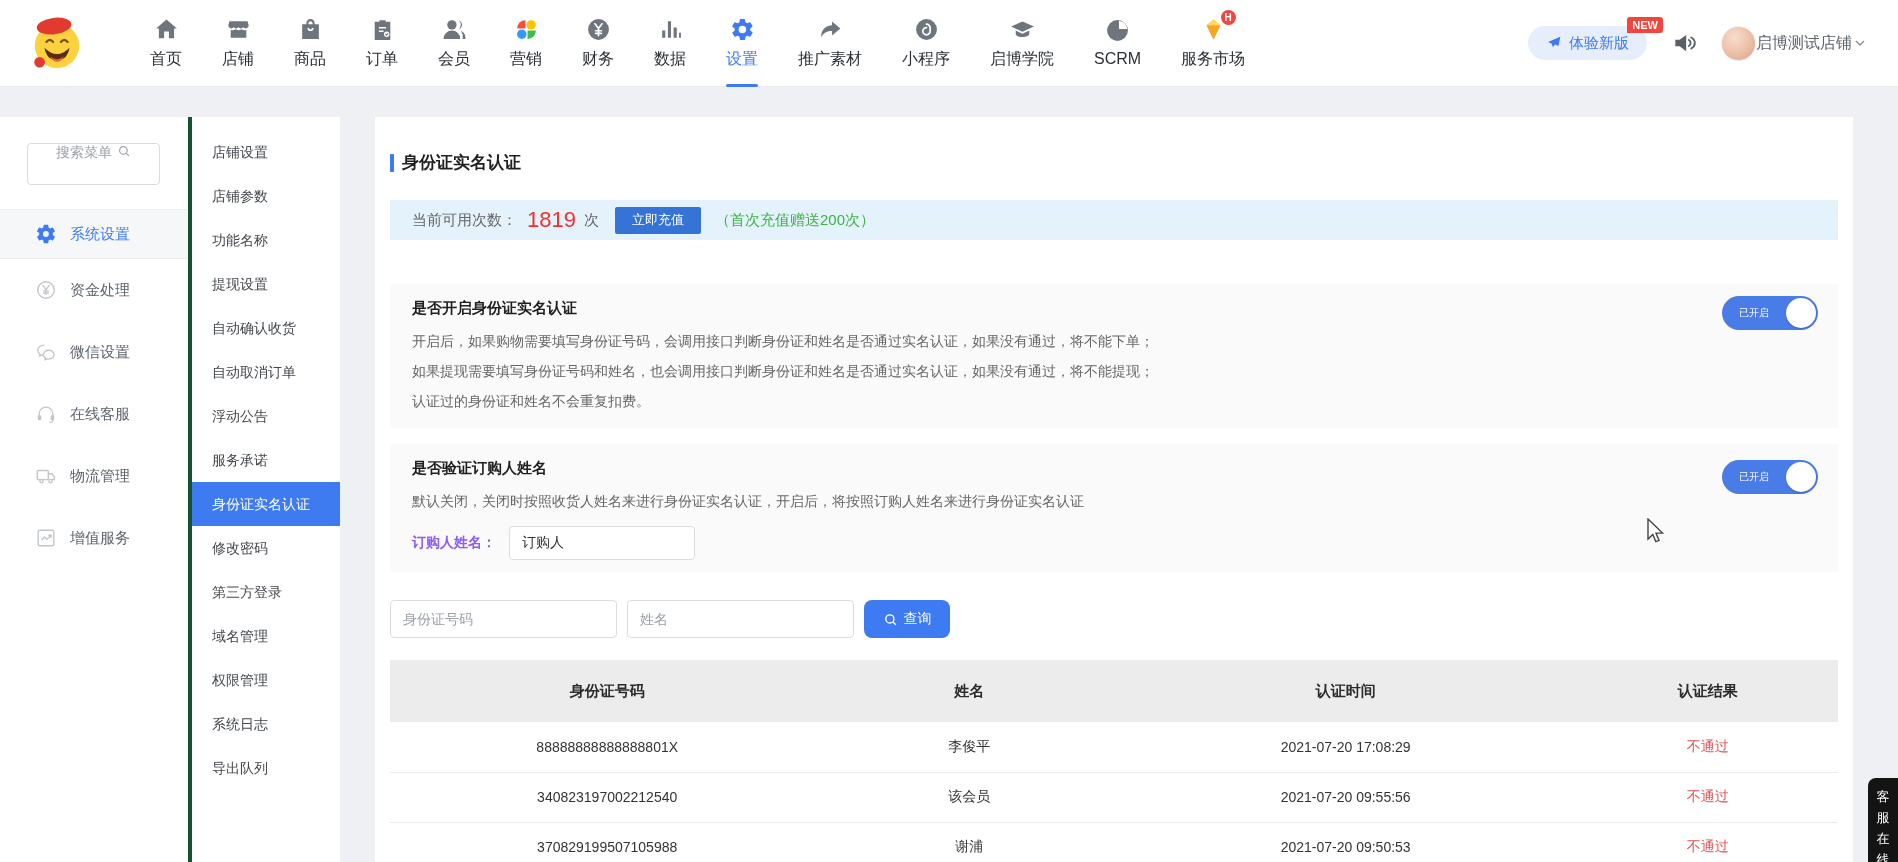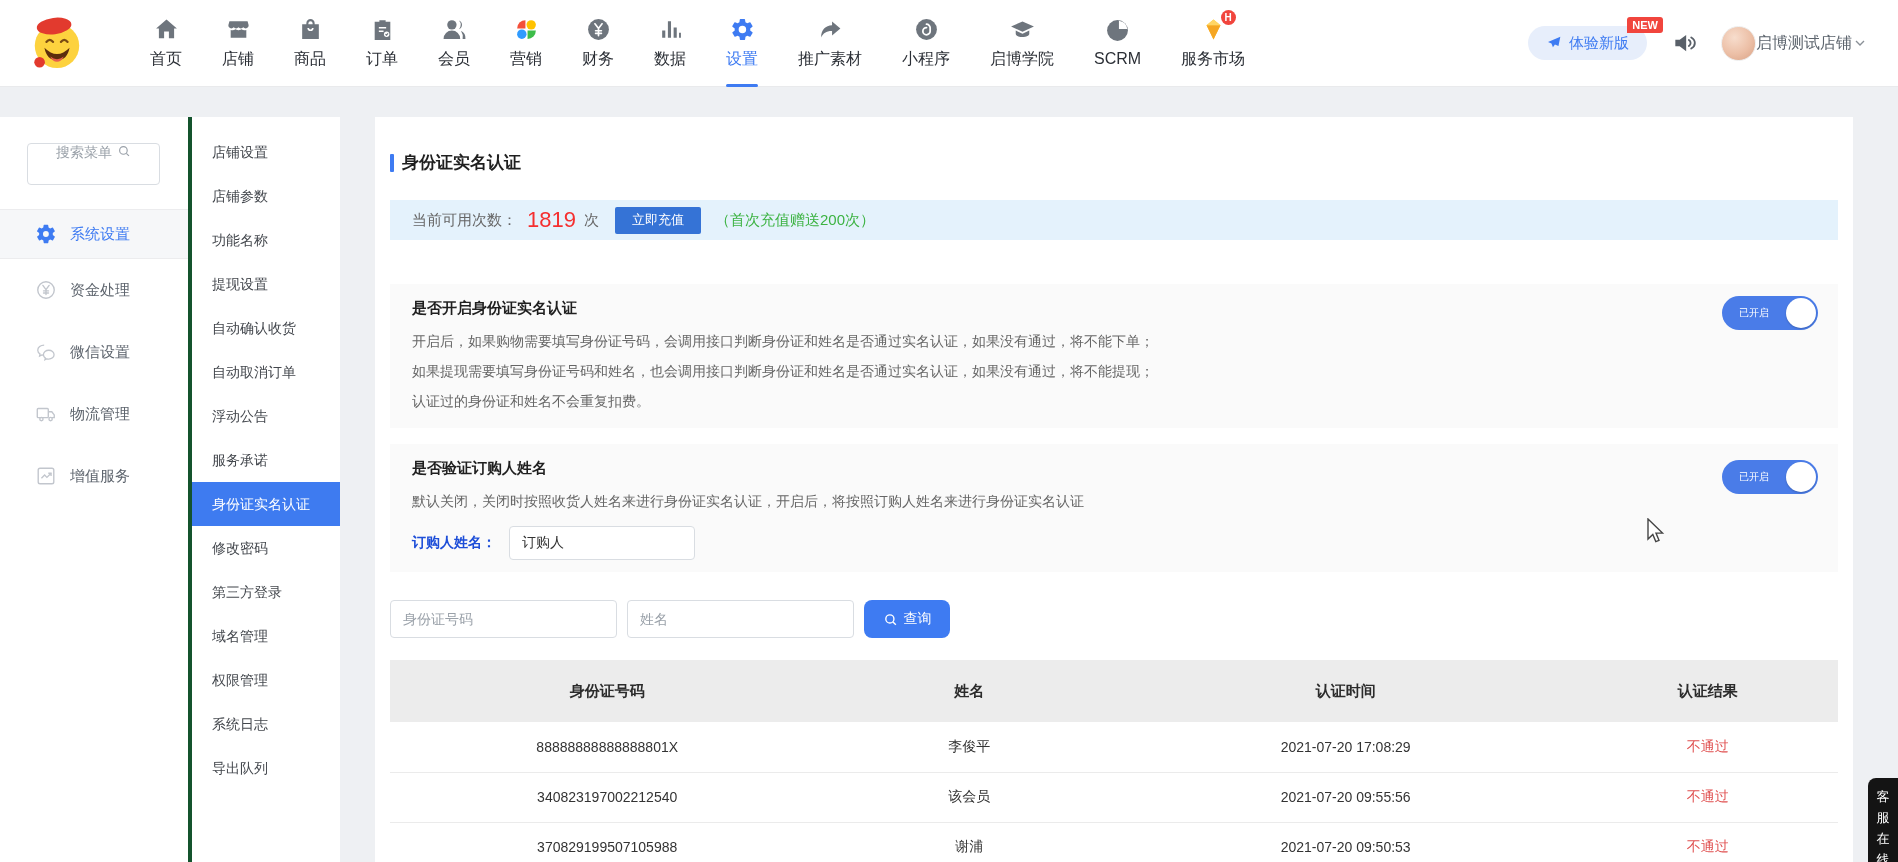--- a/index.html
+++ b/index.html
@@ -84,21 +84,21 @@
   .panel h2 { font-size:15px; color:#1f1f1f; font-weight:bold; margin-bottom:8px; }
   .panel p { font-size:14px; color:#666; line-height:30px; }
   .toggle { position:absolute; right:20px; width:96px; height:34px; background:#4a7ce8;
             border-radius:17px; color:#fff; font-size:10px; display:flex; align-items:center;
             padding-left:17px; cursor:pointer; }
   .toggle .knob { position:absolute; right:2px; top:2px; width:30px; height:30px;
                   background:#fff; border-radius:50%; box-shadow:0 1px 2px rgba(0,0,0,.2); }
   .toggle.t1 { top:12px; } .toggle.t2 { top:16px; }
 
   .field-row { margin-top:10px; display:flex; align-items:center; }
-  .field-label { font-size:14px; font-weight:bold; color:#1d4ed8; }
+  .field-label { font-size:14px; font-weight:bold; color:#8b5cf6; }
   .field-input { margin-left:13px; width:186px; height:34px; border:1px solid #d9dde2;
                  border-radius:4px; padding:0 12px; font-size:14px; color:#333;
                  font-family:inherit; outline:none; }
 
   .search-row { margin-top:28px; display:flex; gap:10px; }
   .s-input { width:227px; height:38px; border:1px solid #d9dde2; border-radius:4px;
              padding:0 12px; font-size:14px; color:#333; font-family:inherit; outline:none; }
   .s-input::placeholder, .field-input::placeholder { color:#9aa1a9; }
   .query-btn { width:86px; height:38px; background:#3e7bf2; color:#fff; border:none;
                border-radius:8px; font-size:14px; display:flex; align-items:center;
@@ -318,20 +318,31 @@
         <span>资金处理</span>
       </div>
       <div class="menu1-item">
         <span class="m-ic">
           <svg viewBox="0 0 24 24" fill="none" stroke="currentColor" stroke-width="1.4">
             <path d="M10 4.5C6.1 4.5 3 7 3 10c0 1.7 1 3.2 2.5 4.2L5 16.4l2.6-1.3c.5.1 1 .2 1.6.2"></path>
             <path d="M9.2 14.9c0-2.6 2.6-4.8 5.8-4.8s5.8 2.2 5.8 4.8-2.6 4.8-5.8 4.8c-.7 0-1.4-.1-2-.3l-2.2 1.1.5-2c-1.3-.9-2.1-2.2-2.1-3.6z"></path>
           </svg>
         </span>
         <span>微信设置</span>
+      </div>
+      <div class="menu1-item">
+        <span class="m-ic">
+          <svg viewBox="0 0 24 24" fill="none" stroke="currentColor" stroke-width="1.5">
+            <path d="M4.5 14v-2a7.5 7.5 0 0 1 15 0v2"></path>
+            <rect x="3" y="13" width="4" height="6" rx="2" fill="currentColor" stroke="none"></rect>
+            <rect x="17" y="13" width="4" height="6" rx="2" fill="currentColor" stroke="none"></rect>
+            <path d="M19.5 18.5c0 1.8-2 2.8-4 2.8" stroke-width="1.3"></path>
+          </svg>
+        </span>
+        <span>在线客服</span>
       </div>
       <div class="menu1-item">
         <span class="m-ic">
           <svg viewBox="0 0 24 24" fill="none" stroke="currentColor" stroke-width="1.5">
             <rect x="2.5" y="6" width="12" height="10" rx="1"></rect>
             <path d="M14.5 9.5h3.8l2.7 3.5v3h-2.5"></path>
             <circle cx="7" cy="17.5" r="1.8"></circle>
             <circle cx="17" cy="17.5" r="1.8"></circle>
           </svg>
         </span>

